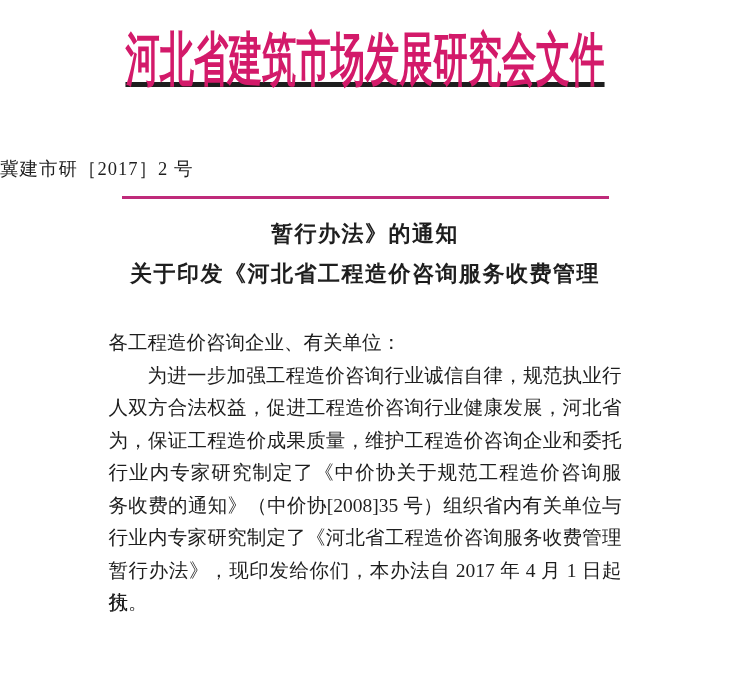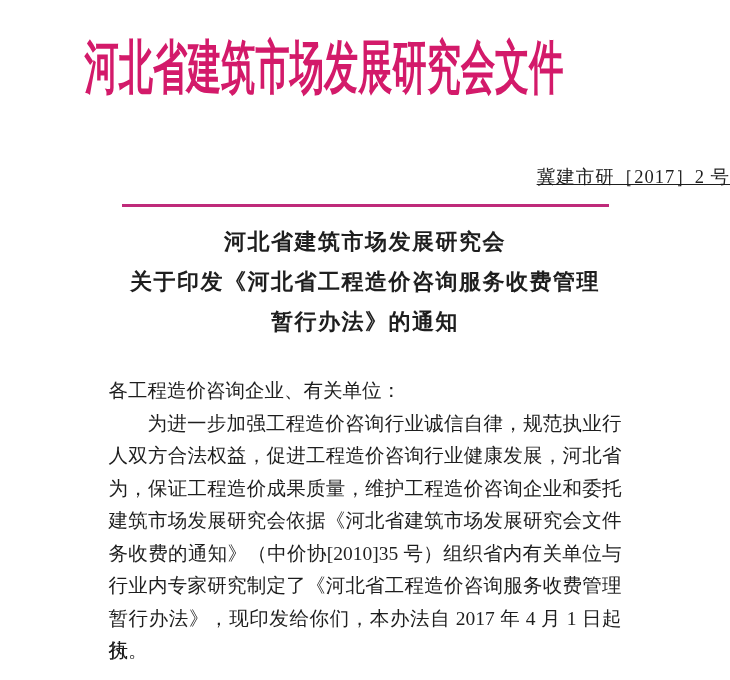--- a/index.html
+++ b/index.html
@@ -16,46 +16,46 @@
     overflow:hidden;
   }
   .page{
     position:relative;
     width:730px;height:680px;
     background:#ffffff;
   }
   
   .letterhead{
     display:flex;
-    justify-content:flex-end;
+    justify-content:center;
     align-items:center;
     height:80px;
     padding-top:0;
-    margin-top:28px;
+    margin-top:20px;
     overflow:visible;
+    text-decoration:underline;
   }
   .letterhead-text{
     font-size:58px;
     font-weight:700;
     color:var(--accent);
     white-space:nowrap;
     letter-spacing:0px;
     transform:scaleX(0.59);
     transform-origin:50% 50%;
     line-height:1;
   }
   
   .doc-number{
     margin-top:56px;
-    text-align:right;
+    text-align:left;
     font-size:18.5px;
     letter-spacing:1px;
     line-height:26px;
     color:var(--ink);
-    text-decoration:underline;
   }
   
   .rule{
     width:487px;
     height:3px;
     margin:14px auto 0;
     background:var(--divider);
   }
   
   .title-block{
@@ -97,30 +97,29 @@
 
   <div class="letterhead">
     <span class="letterhead-text">河北省建筑市场发展研究会文件</span>
   </div>
 
   <div class="doc-number">冀建市研［2017］2 号</div>
 
   <div class="rule"></div>
 
   <div class="title-block">
-    <div>河北省建筑市场发展研究会</div>
+    <div>暂行办法》的通知</div>
     <div>关于印发《河北省工程造价咨询服务收费管理</div>
-    <div>暂行办法》的通知</div>
   </div>
 
   <div class="body-block">
     <div class="body-line">各工程造价咨询企业、有关单位：</div>
     <div class="body-line jline indent">为进一步加强工程造价咨询行业诚信自律，规范执业行</div>
     <div class="body-line jline">人双方合法权益，促进工程造价咨询行业健康发展，河北省</div>
     <div class="body-line jline">为，保证工程造价成果质量，维护工程造价咨询企业和委托</div>
-    <div class="body-line jline">建筑市场发展研究会依据《河北省建筑市场发展研究会文件</div>
-    <div class="body-line jline">务收费的通知》（中价协[2010]35 号）组织省内有关单位与</div>
+    <div class="body-line jline">行业内专家研究制定了《中价协关于规范工程造价咨询服</div>
+    <div class="body-line jline">务收费的通知》（中价协[2008]35 号）组织省内有关单位与</div>
     <div class="body-line jline">行业内专家研究制定了《河北省工程造价咨询服务收费管理</div>
     <div class="body-line jline">暂行办法》，现印发给你们，本办法自 2017 年 4 月 1 日起执</div>
     <div class="body-line">行。</div>
   </div>
 
 </div>
 
 </body></html>

